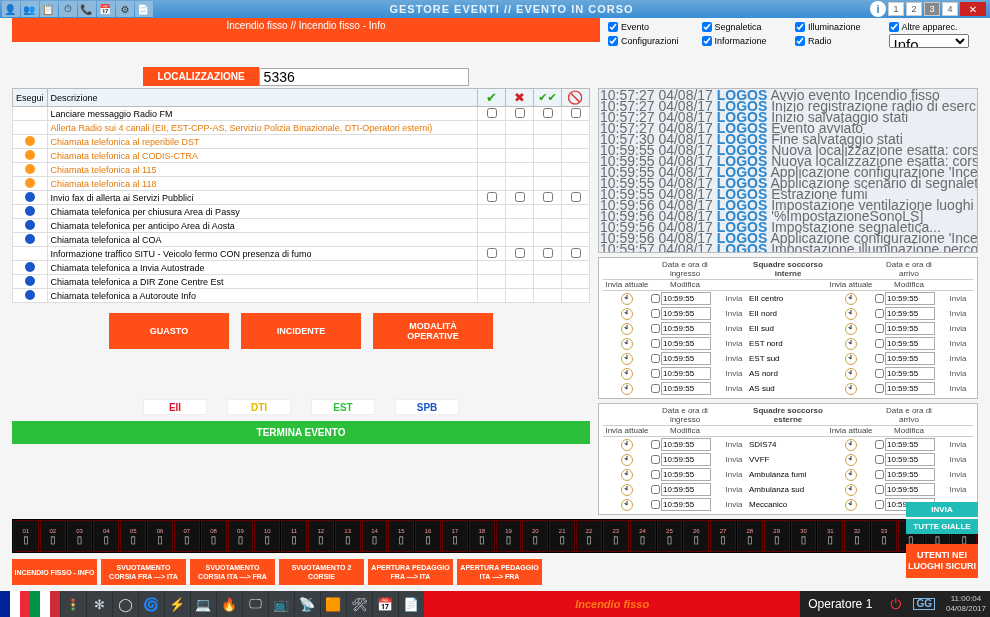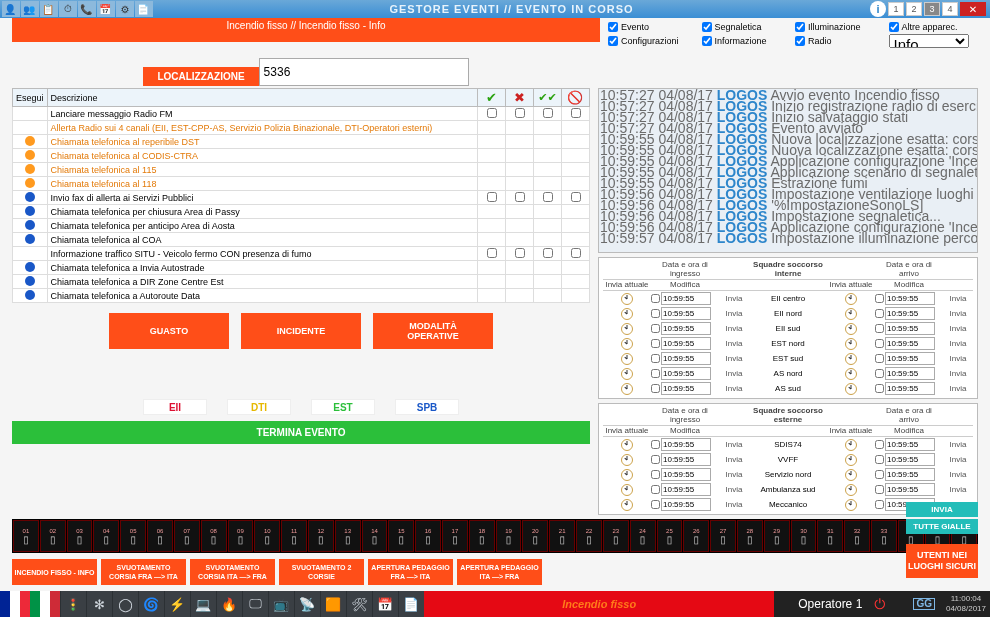--- a/index.html
+++ b/index.html
@@ -13,21 +13,21 @@
 .topright .numbox.active{background:#888;color:#fff;}
 .topright .closebtn{width:26px;height:14px;background:#c22;color:#fff;display:flex;align-items:center;justify-content:center;font-size:10px;}
 .info-icon{width:16px;height:16px;background:#fff;color:#2d86cb;border-radius:50%;display:flex;align-items:center;justify-content:center;font-weight:bold;font-size:11px;}
 .subtitle{background:#ff4e18;color:#fff;height:24px;text-align:center;font-size:10px;line-height:16px;width:588px;margin-left:12px;}
 .checkrow{position:absolute;top:22px;left:608px;right:12px;display:grid;grid-template-columns:repeat(4,1fr);gap:2px 4px;font-size:9px;}
 .checkrow label{display:flex;align-items:center;gap:3px;}
 .checkrow input{width:10px;height:10px;}
 .checkrow select{width:80px;height:14px;font-size:15px;}
 .locbar{height:22px;display:flex;align-items:flex-end;gap:0;margin:22px 0 2px 12px;width:588px;justify-content:center;}
 .btnred{background:#ff4e18;color:#fff;border:none;padding:4px 14px;font-size:10px;font-weight:bold;}
-.locfield{width:210px;height:28px;border:1px solid #aaa;padding:1px 4px;font-size:12px;}
+.locfield{width:210px;height:18px;border:1px solid #aaa;padding:1px 4px;font-size:14px;}
 .main{display:flex; padding:0 12px; gap:8px;}
 .leftcol{width:578px;}
 .rightcol{flex:1;min-width:0;}
 table.tasks{width:100%;border-collapse:collapse;border:1px solid #bbb;background:#fff;}
 table.tasks th{background:#ecf4fa;border:1px solid #bbb;font-size:9px;padding:1px 3px;font-weight:normal;text-align:left;}
 table.tasks td{border:1px solid #ddd;font-size:9px;padding:0 3px;height:14px;white-space:nowrap;overflow:hidden;text-overflow:ellipsis;}
 .bullet{width:10px;height:10px;border-radius:50%;display:inline-block;margin:0 auto;}
 .b-orange{background:#ff9a1f;}
 .b-blue{background:#1957c7;}
 .iconcell{text-align:center;width:28px;}
@@ -51,21 +51,21 @@
 .squadrow{display:flex;align-items:center;font-size:8px;gap:0;height:15px;}
 .clock{width:12px;height:12px;border:1px solid #cca24a;border-radius:50%;position:relative;margin:0 auto;}
 .clock:before,.clock:after{content:"";position:absolute;background:#333;left:50%;top:50%;transform-origin:bottom;}
 .clock:before{width:1px;height:4px;transform:translate(-50%,-100%);}
 .clock:after{width:1px;height:3px;transform:translate(-50%,-100%) rotate(-50deg);}
 .timefield{width:50px;height:13px;border:1px solid #aaa;font-size:8px;padding:0 1px;}
 .timechk{width:9px;height:9px;margin-right:1px;}
 .squadrow .c1{width:48px;display:flex;justify-content:center;}
 .squadrow .c2{width:68px;display:flex;align-items:center;}
 .squadrow .c3{width:30px;text-align:center;color:#555;}
-.squadrow .c4{flex:1;text-align:center;}
+.squadrow .c4{flex:1;text-align:left;}
 .squadrow .c5{width:48px;display:flex;justify-content:center;}
 .squadrow .c6{width:68px;display:flex;align-items:center;}
 .squadrow .c7{width:30px;text-align:center;color:#555;}
 .ministrip{height:34px;background:#000;margin:0 12px;display:flex;gap:1px;align-items:center;padding:1px;}
 .minislot{flex:1;height:32px;background:#111;border:1px solid #660000;display:flex;flex-direction:column;align-items:center;justify-content:center;color:#e99;font-size:6px;}
 .minislot .mnum{font-size:6px;}
 .minislot .micon{color:#ccc;font-size:10px;}
 .rightbtns{position:absolute;right:12px;top:502px;display:flex;flex-direction:column;gap:2px;}
 .btteal{background:#23bdb9;color:#fff;border:none;width:72px;padding:3px 0;font-size:8px;font-weight:bold;}
 .evtbtns{display:flex;gap:4px;margin:6px 12px;}
@@ -73,21 +73,21 @@
 .bigbtn{background:#ff4e18;color:#fff;border:none;font-size:9px;font-weight:bold;padding:6px 0;width:72px;line-height:11px;position:absolute;right:12px;top:544px;}
 .footbar{position:absolute;bottom:0;left:0;right:0;height:26px;background:#3a3f44;display:flex;align-items:center;}
 .flags{display:flex;height:100%;}
 .flag-fr{width:30px;display:flex;}
 .flag-fr span{flex:1;}
 .flag-it{width:30px;display:flex;}
 .flag-it span{flex:1;}
 .footicons{display:flex;gap:0;height:100%;}
 .footicons span{width:26px;display:flex;align-items:center;justify-content:center;color:#cfd6dd;font-size:13px;border-left:1px solid #2b3034;}
 .alarmbar{flex:1;background:#e50914;color:#ff7b1a;display:flex;align-items:center;justify-content:center;font-size:11px;font-style:italic;height:100%;font-weight:bold;}
-.oper{background:#222;color:#fff;padding:0 24px;font-size:12px;display:flex;align-items:center;height:100%;gap:12px;}
+.oper{background:#222;color:#fff;padding:0 8px;font-size:12px;display:flex;align-items:center;height:100%;gap:18px;}
 .pwr{color:#ff3333;font-size:14px;}
 .dt{background:#222;color:#ccc;font-size:8px;text-align:center;padding:0 4px;line-height:10px;display:flex;flex-direction:column;justify-content:center;height:100%;}
 .dt .gg{color:#7fb8e6;font-weight:bold;font-size:10px;border:1px solid #7fb8e6;padding:0 2px;margin-right:3px;}
 .orangetxt{color:#e37a09;}
 </style>
 </head>
 <body>
 
 <div class="topbar">
   <div class="topbar-icons">
@@ -263,21 +263,21 @@
           <tr>
             <td class="iconcell"><span class="bullet b-blue"></span></td>
             <td>Chiamata telefonica a DIR Zone Centre Est</td>
             <td class="iconcell"></td>
             <td class="iconcell"></td>
             <td class="iconcell"></td>
             <td class="iconcell"></td>
           </tr>
           <tr>
             <td class="iconcell"><span class="bullet b-blue"></span></td>
-            <td>Chiamata telefonica a Autoroute Data</td>
+            <td>Chiamata telefonica a Autoroute Info</td>
             <td class="iconcell"></td>
             <td class="iconcell"></td>
             <td class="iconcell"></td>
             <td class="iconcell"></td>
           </tr>
         </tbody>
 </table>
 
 <div class="btnrow">
   <button>GUASTO</button>
@@ -294,20 +294,21 @@
 
 <button class="termina">TERMINA EVENTO</button>
 </div>
 
 <div class="rightcol">
 <div class="logpanel" id="logpanel">
         <div class="logline">10:57:27 04/08/17  <span class="lg">LOGOS</span>  Avvio evento Incendio fisso</div>
         <div class="logline">10:57:27 04/08/17  <span class="lg">LOGOS</span>  Inizio registrazione radio di esercizio (anticipo = 15 minuti)</div>
         <div class="logline">10:57:27 04/08/17  <span class="lg">LOGOS</span>  Inizio salvataggio stati</div>
         <div class="logline">10:57:27 04/08/17  <span class="lg">LOGOS</span>  Evento avviato</div>
+        <div class="logline">10:57:30 04/08/17  <span class="lg">LOGOS</span>  Fine salvataggio stati</div>
         <div class="logline">10:59:55 04/08/17  <span class="lg">LOGOS</span>  Nuova localizzazione esatta: corsia Fra &lt;--&gt; Ita, pm=LT17</div>
         <div class="logline">10:59:55 04/08/17  <span class="lg">LOGOS</span>  Nuova localizzazione esatta: corsia Fra --&gt; Ita, pm=5336</div>
         <div class="logline">10:59:55 04/08/17  <span class="lg">LOGOS</span>  Applicazione configurazione 'Incendio fisso - Info' in corso...</div>
         <div class="logline">10:59:55 04/08/17  <span class="lg">LOGOS</span>  Applicazione scenario di segnaletica 'Incendio fisso - Info'.</div>
         <div class="logline">10:59:55 04/08/17  <span class="lg">LOGOS</span>  Estrazione fumi</div>
         <div class="logline">10:59:56 04/08/17  <span class="lg">LOGOS</span>  Impostazione ventilazione luoghi sicuri</div>
         <div class="logline">10:59:56 04/08/17  <span class="lg">LOGOS</span>  '%ImpostazioneSonoLS]</div>
         <div class="logline">10:59:56 04/08/17  <span class="lg">LOGOS</span>  Impostazione segnaletica...</div>
         <div class="logline">10:59:56 04/08/17  <span class="lg">LOGOS</span>  Applicazione configurazione 'Incendio fisso - Info' effettuata</div>
         <div class="logline">10:59:57 04/08/17  <span class="lg">LOGOS</span>  Impostazione illuminazione percorso evacuazione</div>
@@ -524,21 +525,21 @@
         </div>
         <div class="squadrow">
           <div class="c1">
             <span class="clock"></span>
           </div>
           <div class="c2">
             <input type="checkbox" class="timechk" style="">
             <input class="timefield" value="10:59:55" style="">
           </div>
           <div class="c3">Invia</div>
-          <div class="c4">Servizio nord</div>
+          <div class="c4">Ambulanza fumi</div>
           <div class="c5">
             <span class="clock"></span>
           </div>
           <div class="c6">
             <input type="checkbox" class="timechk" style="">
             <input class="timefield" value="10:59:55" style="">
           </div>
           <div class="c7">Invia</div>
         </div>
         <div class="squadrow">

